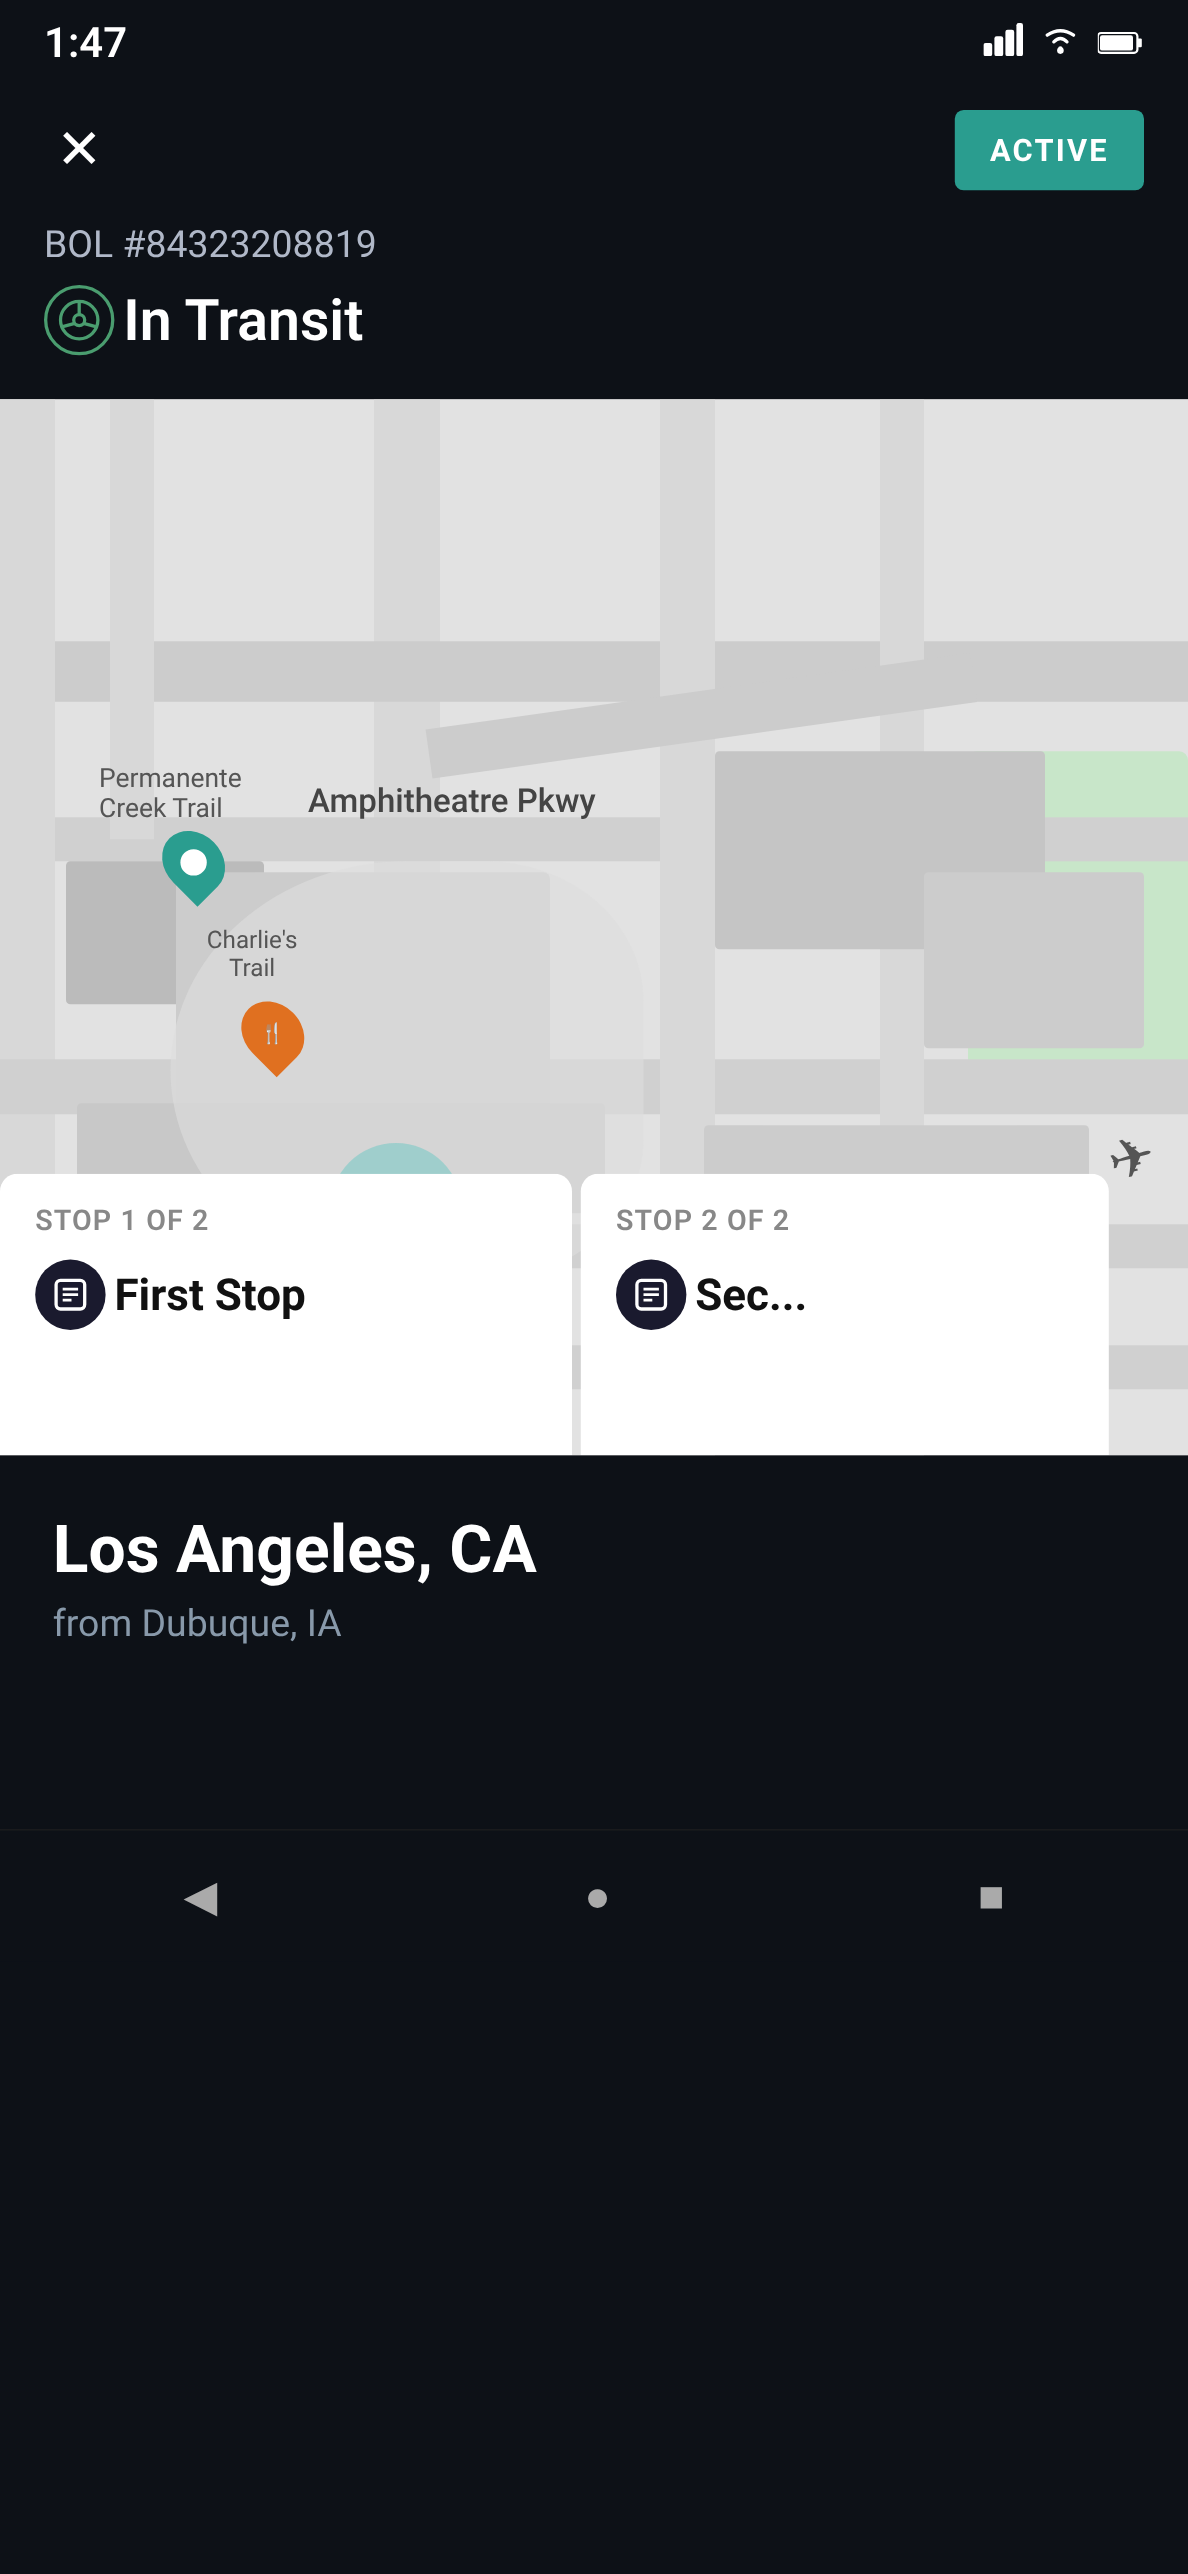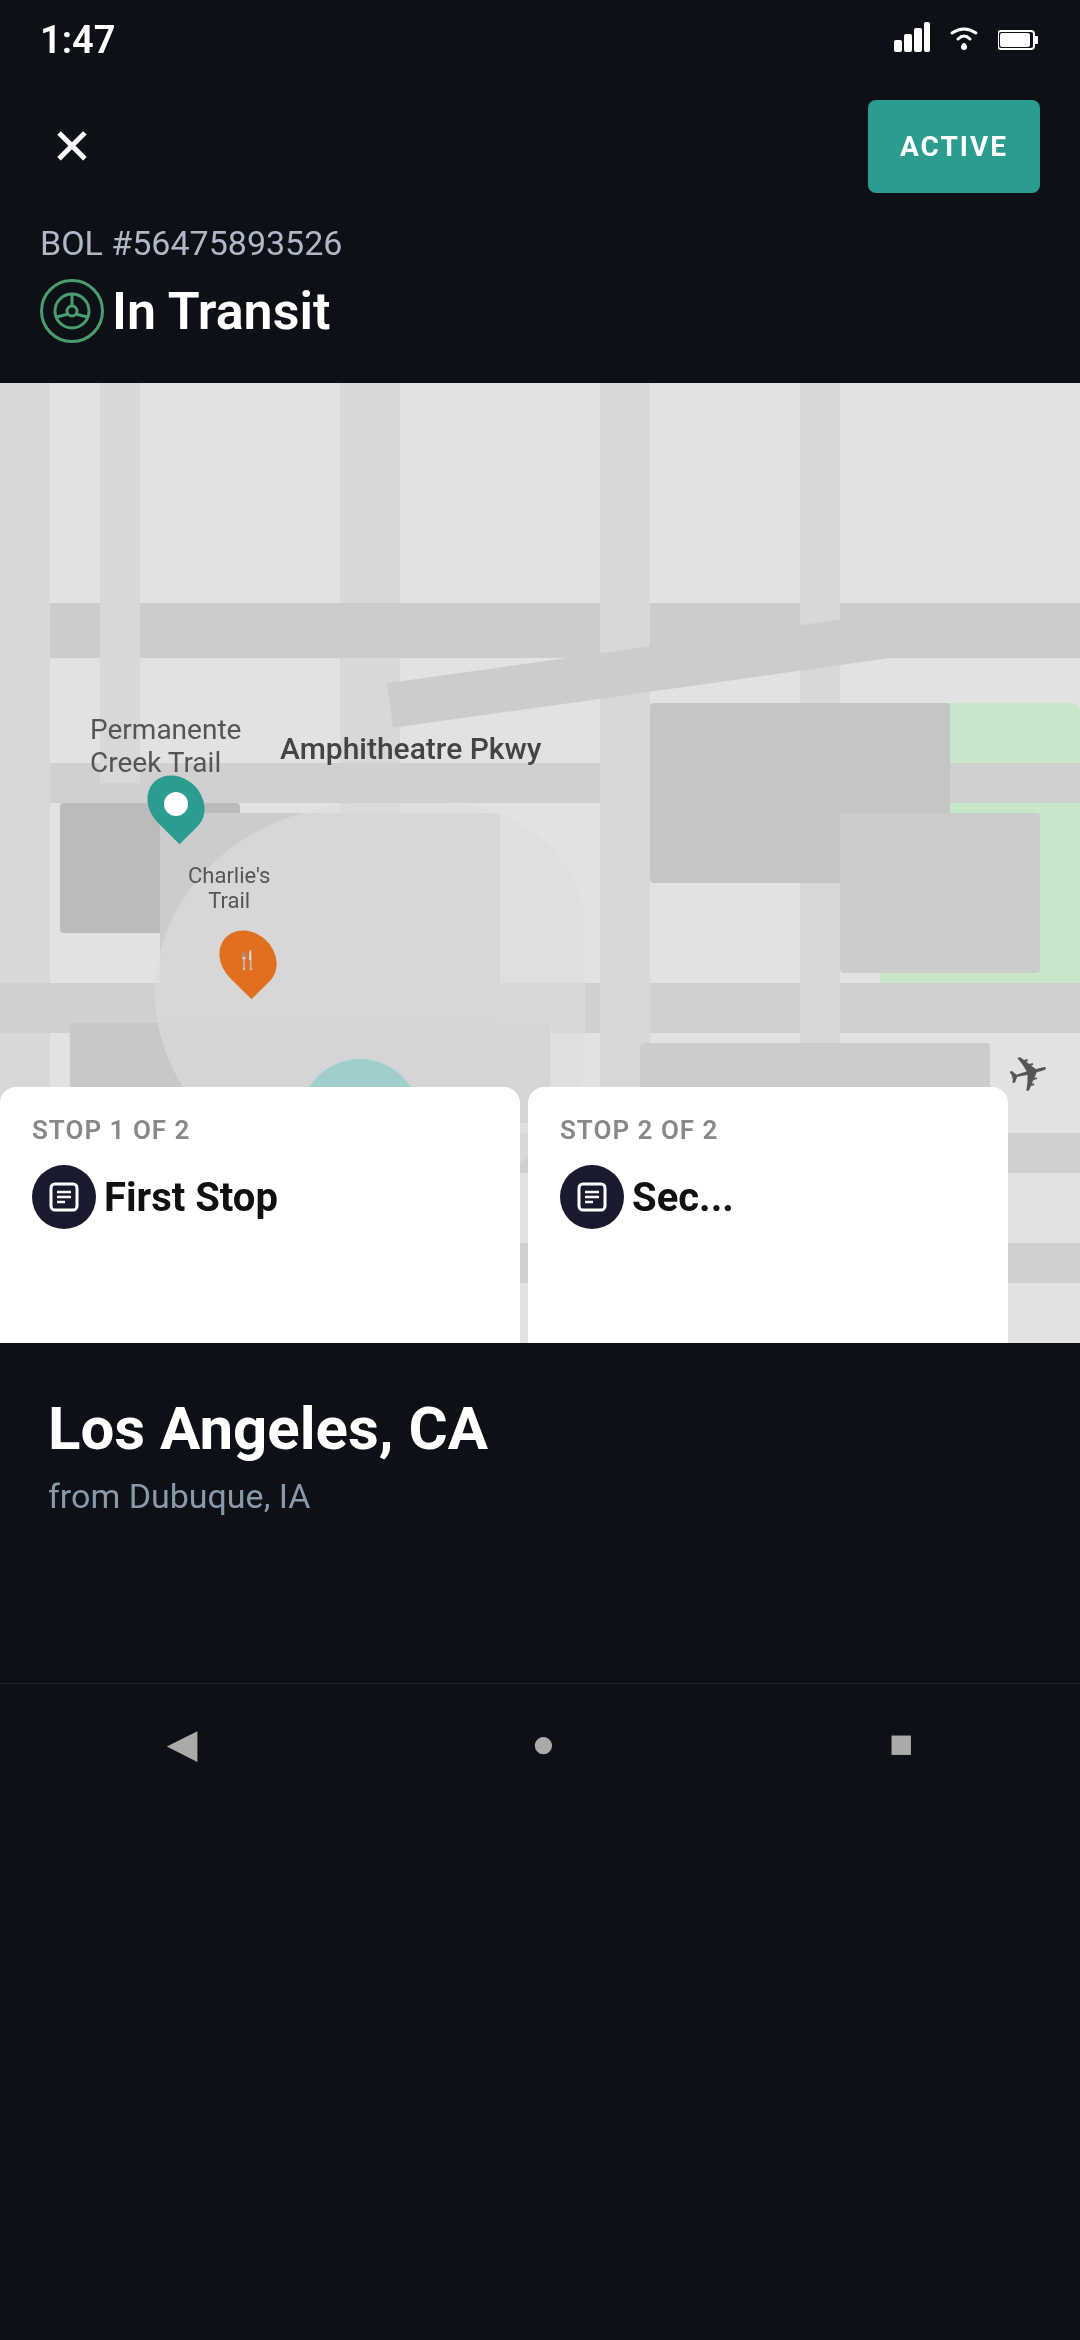--- a/index.html
+++ b/index.html
@@ -61,21 +61,21 @@
       color: #fff;
       font-size: 50px;
       line-height: 1;
     }
     .active-badge {
       background: #2a9d8f;
       color: #fff;
       font-size: 28px;
       font-weight: 700;
       letter-spacing: 2px;
-      padding: 30px 32px;
+      padding: 20px 32px;
       border-radius: 8px;
       cursor: pointer;
     }
 
     .bol-number {
       color: #b0b8c8;
       font-size: 34px;
       font-weight: 400;
       margin-bottom: 16px;
     }
@@ -361,21 +361,21 @@
   </div>
 </div>
 
 <div class="header">
   <div class="header-top">
     <div class="close-btn">
       <span class="close-icon-svg">✕</span>
     </div>
     <div class="active-badge">ACTIVE</div>
   </div>
-  <div class="bol-number">BOL #56475893526</div>
+  <div class="bol-number">BOL #84323208819</div>
   <div class="status-row">
     <div class="steering-icon">
       <svg width="38" height="38" viewBox="0 0 38 38" fill="none">
         <circle cx="19" cy="19" r="17" stroke="#4a9d6f" stroke-width="3"></circle>
         <circle cx="19" cy="19" r="5" stroke="#4a9d6f" stroke-width="3"></circle>
         <line x1="19" y1="2" x2="19" y2="14" stroke="#4a9d6f" stroke-width="3"></line>
         <line x1="4" y1="25" x2="15" y2="22" stroke="#4a9d6f" stroke-width="3"></line>
         <line x1="34" y1="25" x2="23" y2="22" stroke="#4a9d6f" stroke-width="3"></line>
       </svg>
     </div>
@@ -404,21 +404,21 @@
   <div class="map-building" style="top:420px;left:60px;width:180px;height:130px;background:#bbb;"></div>
   <div class="map-building" style="top:430px;left:160px;width:340px;height:280px;background:#ccc;border-radius:6px;"></div>
   <div class="map-building" style="top:640px;left:70px;width:480px;height:100px;background:#c8c8c8;"></div>
   <div class="map-building" style="top:660px;left:640px;width:350px;height:200px;background:#ccc;"></div>
   <div class="map-building" style="top:800px;left:640px;width:150px;height:60px;background:#bbb;"></div>
   <div class="map-building" style="top:320px;left:650px;width:300px;height:180px;background:#c5c5c5;"></div>
   <div class="map-building" style="top:430px;left:840px;width:200px;height:160px;background:#ccc;"></div>
 
   <div style="position:absolute;top:420px;left:155px;width:430px;height:380px;background:#dedede;border-radius:60% 40% 40% 60%;opacity:0.6;"></div>
 
-  <div class="map-text-label" style="top:330px;left:90px;font-size:28px;color:#555;">
+  <div class="map-text-label" style="top:330px;left:90px;font-size:24px;color:#555;">
     <span>Permanente</span><br><span>Creek Trail</span>
   </div>
   <div class="map-text-label" style="top:348px;left:280px;font-size:30px;color:#444;font-weight:500;">Amphitheatre Pkwy</div>
   <div class="map-text-label" style="top:480px;left:188px;font-size:22px;color:#555;text-align:center;">
     <span>Charlie's</span><br><span>Trail</span>
   </div>
 
   <div class="location-pin" style="top:390px;left:150px;">
     <div class="pin-green">
       <div class="pin-inner"></div>

